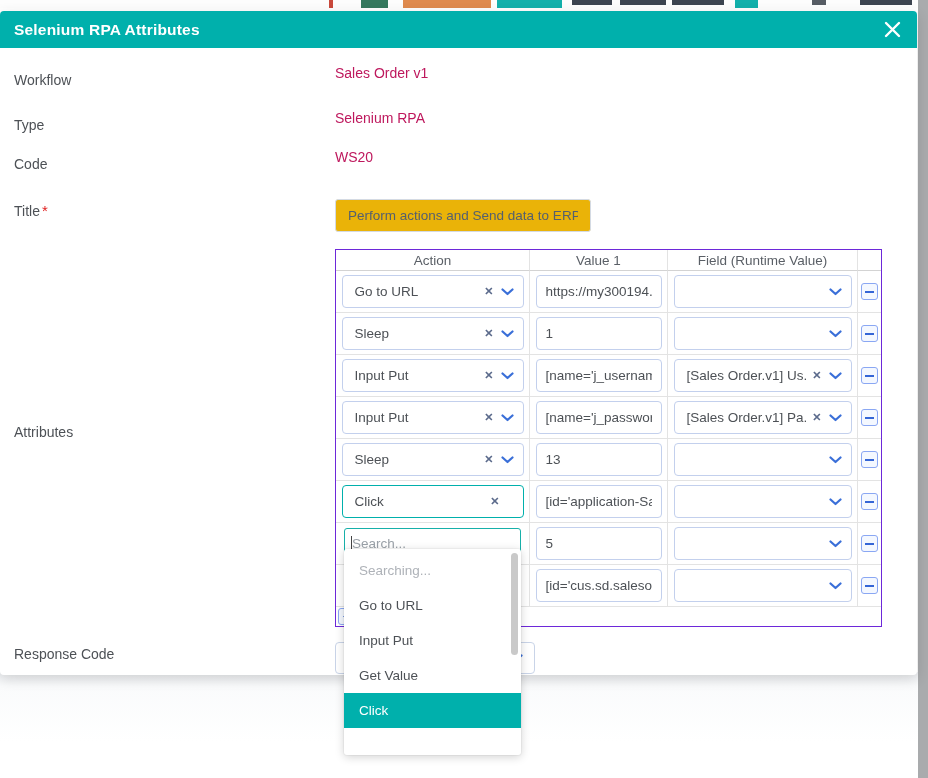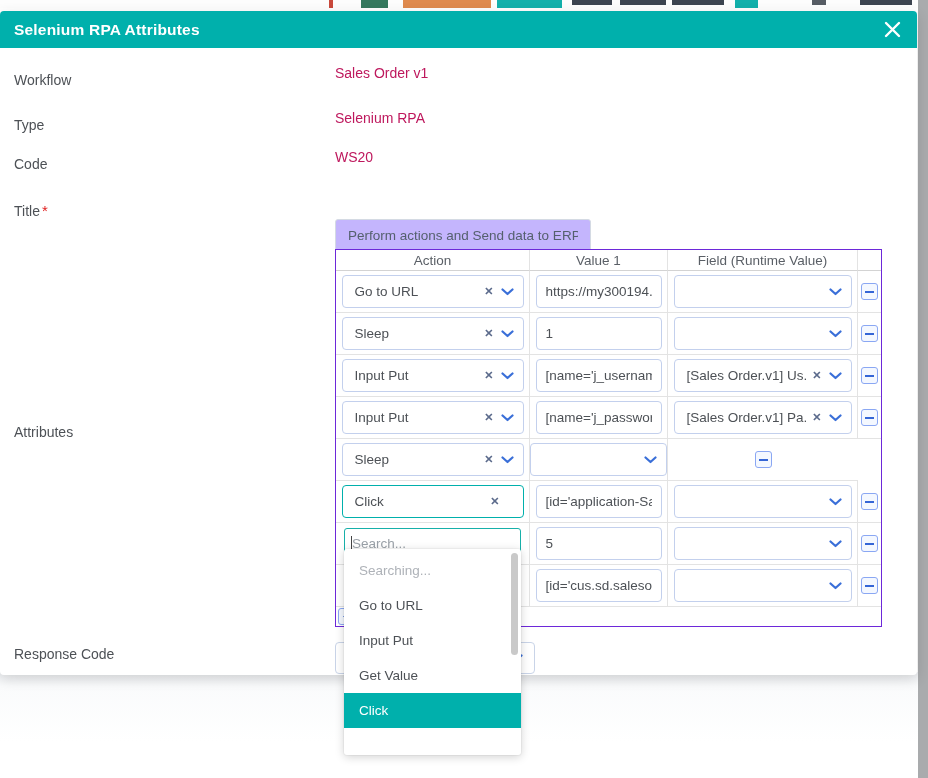--- a/index.html
+++ b/index.html
@@ -21,21 +21,21 @@
   .modal-title { color:#fff; font-size:15.5px; font-weight:bold; padding-left:14px; letter-spacing:.2px; }
   .close-btn { width:34px; height:30px; display:flex; align-items:center; justify-content:center;
                margin-right:8px; cursor:pointer; background:transparent; border:none; }
 
   .lbl { position:absolute; left:14px; font-size:14px; color:#4d5156; }
   .req { color:#e02020; font-size:15px; margin-left:2px; }
   .static-val { position:absolute; left:335px; font-size:14px; color:#be185d; }
 
   .title-input { position:absolute; left:335px; top:188px; width:256px; height:33px;
                  border:1px solid #d4dae3; border-radius:3px; font-size:13.5px; color:#55606e;
-                 padding:0 12px; font-family:"Liberation Sans", sans-serif; background:#c4b5fd;margin-top:20px; }
+                 padding:0 12px; font-family:"Liberation Sans", sans-serif; background:#eab308; }
 
   
   .var-table { position:absolute; left:335px; top:238px; width:547px;
                border:1px solid #6d28d9; background:#fff; }
   .t-row { display:grid; grid-template-columns:194px 138px 190px 23px; }
   .t-head .cell { height:21px; font-size:13.5px; color:#5a5f66; display:flex; align-items:center;
                   justify-content:center; border-bottom:1px solid #d3d3d3; }
   .cell { border-right:1px solid #e3e3e3; position:relative; }
   .cell:last-child { border-right:none; }
   .t-body .cell { height:42px; border-bottom:1px solid #e3e3e3; display:flex; align-items:center; }
@@ -254,20 +254,23 @@
           <div class="cell">
               <div class="sel">
             <span class="sel-text">Sleep</span>
             <span class="x-ico">✕</span>
             <svg class="chev" width="13" height="8" viewBox="0 0 13 8">
                   <path d="M1.5 1.5 L6.5 6 L11.5 1.5" fill="none" stroke="#3a6fd8" stroke-width="2.2" stroke-linecap="round" stroke-linejoin="round"></path>
                 </svg>
           </div>
             </div>
           <div class="cell">
+              <input class="val-input" value="13" style="">
+            </div>
+          <div class="cell">
               <div class="sel field">
             <span class="sel-text"></span>
             <svg class="chev" width="13" height="8" viewBox="0 0 13 8">
                   <path d="M1.5 1.5 L6.5 6 L11.5 1.5" fill="none" stroke="#3a6fd8" stroke-width="2.2" stroke-linecap="round" stroke-linejoin="round"></path>
                 </svg>
           </div>
             </div>
           <div class="cell">
               <div class="minus-btn">
                 <div class="minus-glyph"></div>

